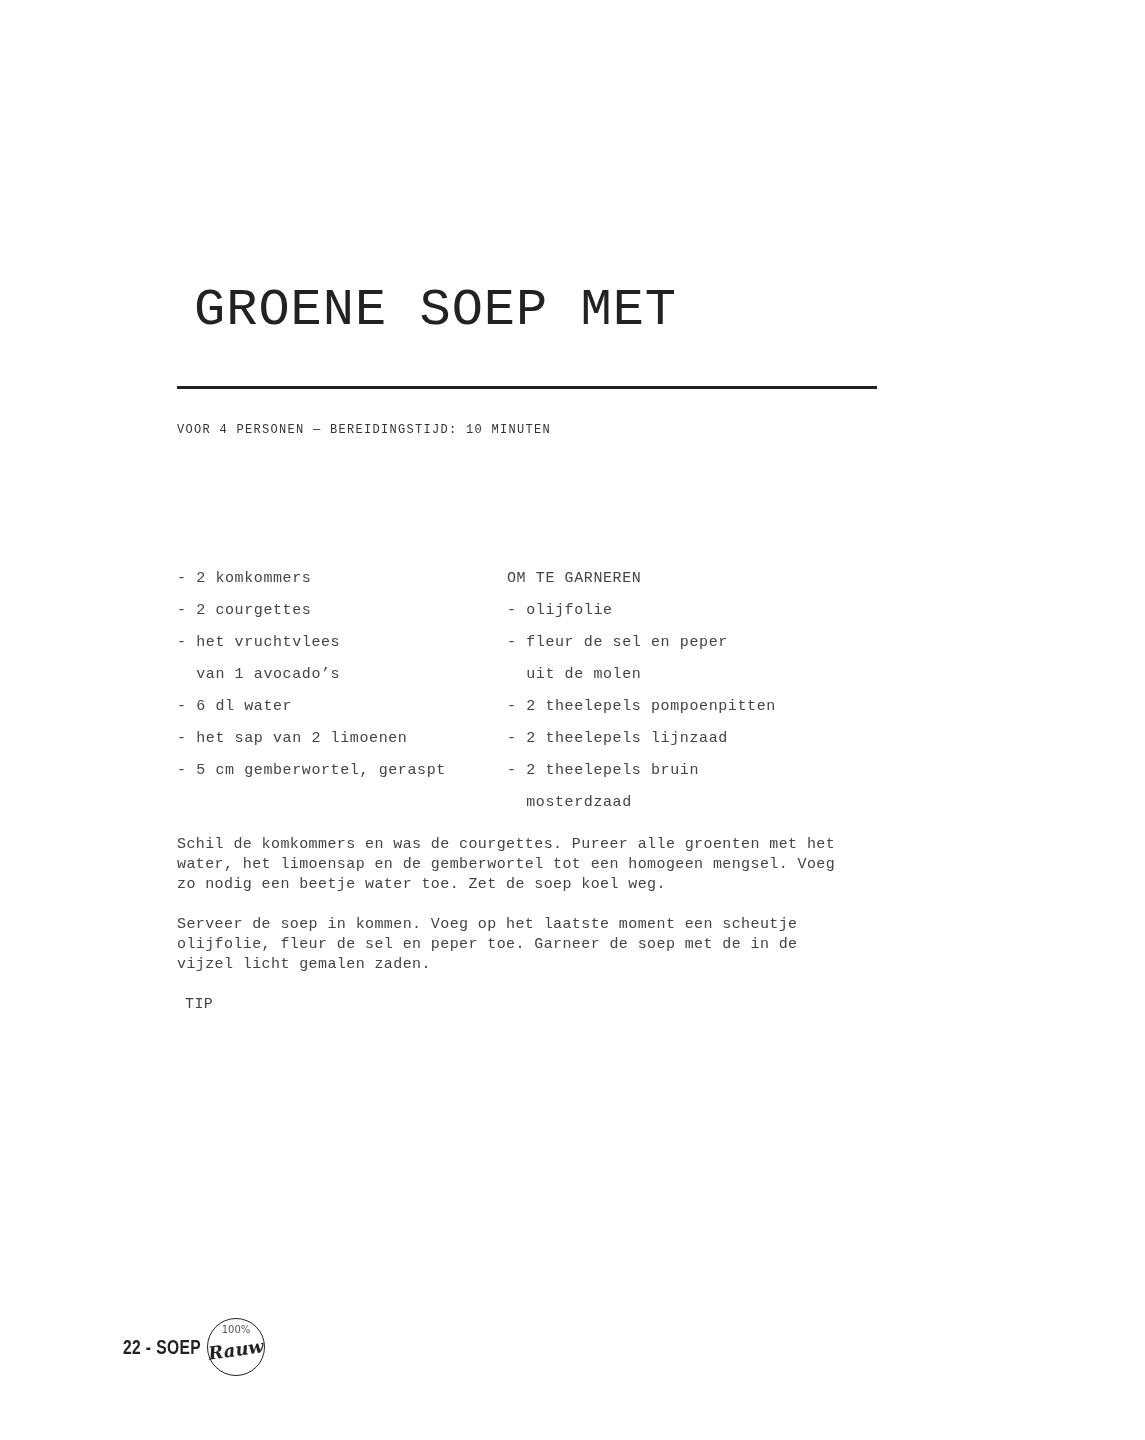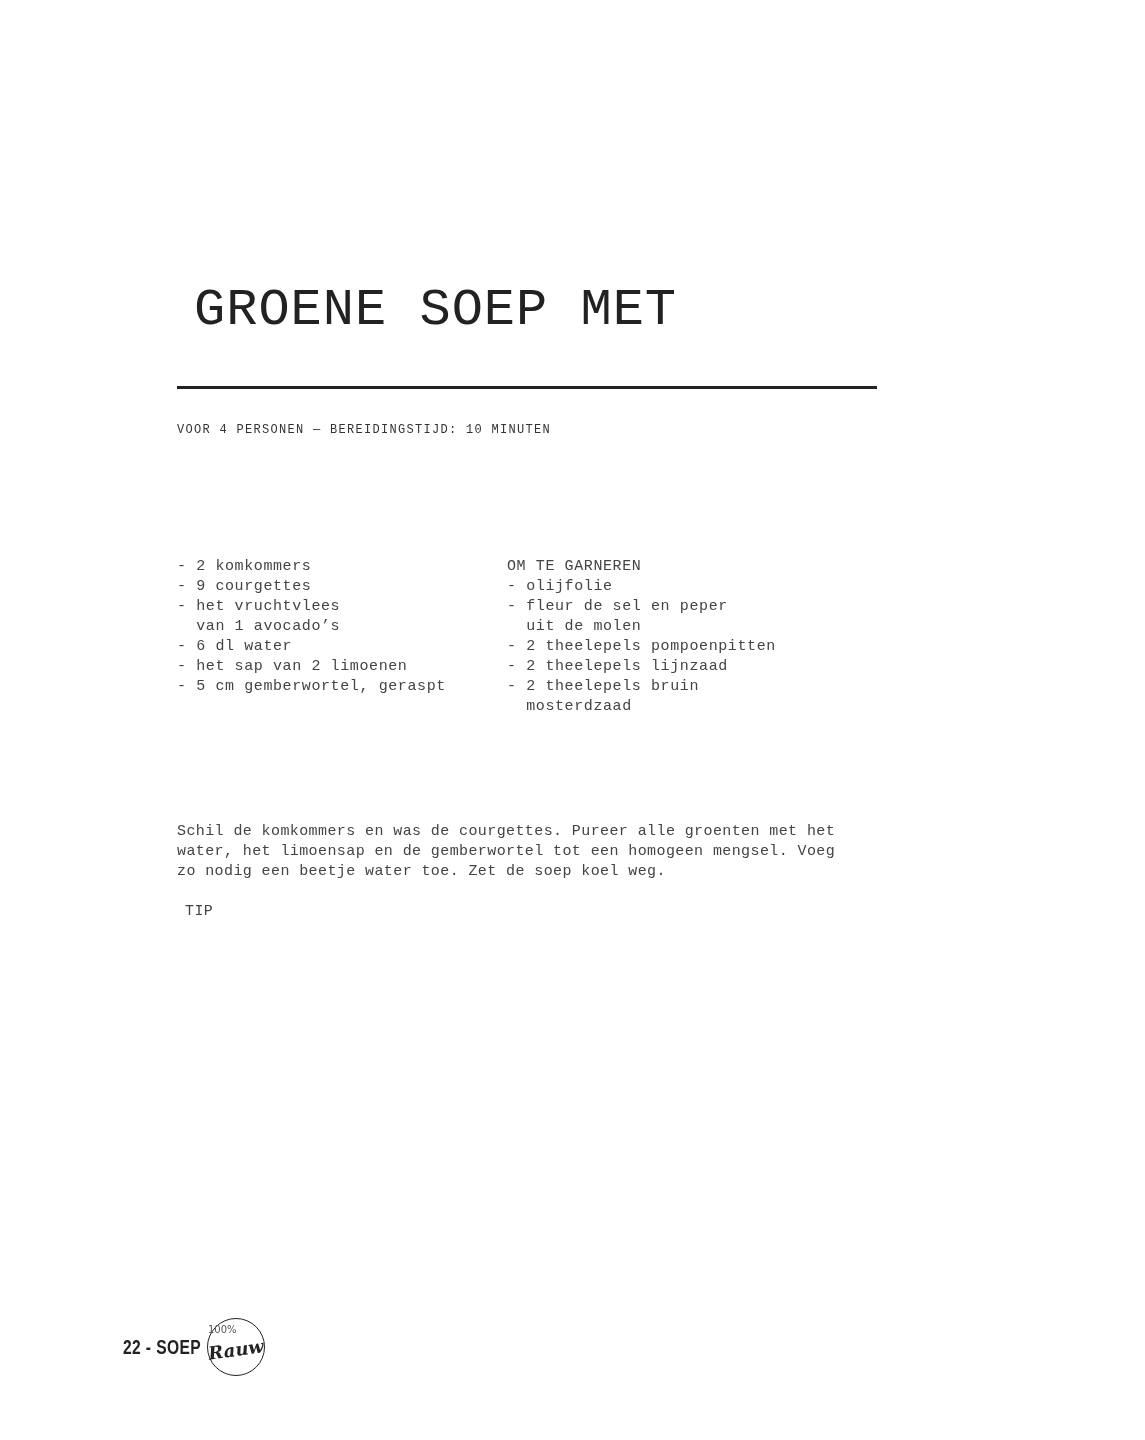--- a/index.html
+++ b/index.html
@@ -12,65 +12,66 @@
     }
     .title span { display: block; }
     .rule { position: absolute; left: 177px; top: 386px; width: 700px; height: 3px; background: #222; }
     .subtitle {
       position: absolute; left: 177px; top: 423px;
       font-family: "Liberation Mono", monospace; font-size: 12px; letter-spacing: 1.3px; color: #333;
     }
     .col { position: absolute; top: 557px; font-family: "Liberation Mono", monospace; font-size: 15px; line-height: 20px; color: #444; letter-spacing: 0.6px; }
     .col-left { left: 177px; }
     .col-right { left: 507px; }
-    .col .line { white-space: pre; }
+    .col .line { white-space: pre; margin-top: 12px; }
     .body-text {
       position: absolute; left: 177px; top: 821px; width: 680px;
       font-family: "Liberation Mono", monospace; font-size: 15px; line-height: 20px; color: #444; letter-spacing: 0.4px;
     }
-    .para { margin: 1px 0 20px 0; }
+    .para { margin: 14px 0 20px 0; }
     .tip-label { margin: 8px; }
     .footer { position: absolute; left: 123px; top: 1318px; display: flex; align-items: center; }
     .page-label { font-family: "Liberation Sans", sans-serif; font-weight: bold; font-size: 20px; color: #222; transform: scaleX(0.78); transform-origin: left center; letter-spacing: 0.5px; width: 80px; white-space: nowrap; }
     .logo { width: 56px; height: 56px; border: 1.5px solid #222; border-radius: 50%; position: relative; margin-left: 4px; }
-    .logo .pct { position: absolute; top: 5px; left: 0; right: 0; text-align: left; font-family: "DejaVu Sans", sans-serif; font-size: 10px; color: #555; }
+    .logo .pct { position: absolute; top: 5px; left: 0; right: 0; text-align: center; font-family: "DejaVu Sans", sans-serif; font-size: 10px; color: #555; }
     .logo .brand { position: absolute; top: 20px; left: 0; right: 0; text-align: center; font-family: "DejaVu Serif", serif; font-style: italic; font-weight: bold; font-size: 18px; color: #222; transform: rotate(-8deg); }
   </style>
 </head>
 <body>
 
 <h1 class="title">
   <span>GROENE SOEP MET</span>
 </h1>
 <div class="rule"></div>
 <div class="subtitle">VOOR 4 PERSONEN — BEREIDINGSTIJD: 10 MINUTEN</div>
 
 <div class="col col-left">
   <div class="line">- 2 komkommers</div>
-  <div class="line">- 9 courgettes</div>
+  <div class="line">- 2 courgettes</div>
   <div class="line">- het vruchtvlees</div>
   <div class="line">  van 1 avocado’s</div>
   <div class="line">- 6 dl water</div>
   <div class="line">- het sap van 2 limoenen</div>
   <div class="line">- 5 cm gemberwortel, geraspt</div>
 </div>
 
 <div class="col col-right">
   <div class="line">OM TE GARNEREN</div>
   <div class="line">- olijfolie</div>
   <div class="line">- fleur de sel en peper</div>
   <div class="line">  uit de molen</div>
   <div class="line">- 2 theelepels pompoenpitten</div>
   <div class="line">- 2 theelepels lijnzaad</div>
   <div class="line">- 2 theelepels bruin</div>
   <div class="line">  mosterdzaad</div>
 </div>
 
 <div class="body-text">
   <p class="para">Schil de komkommers en was de courgettes. Pureer alle groenten met het water, het limoensap en de gemberwortel tot een homogeen mengsel. Voeg zo nodig een beetje water toe. Zet de soep koel weg.</p>
+  <p class="para">Serveer de soep in kommen. Voeg op het laatste moment een scheutje olijfolie, fleur de sel en peper toe. Garneer de soep met de in de vijzel licht gemalen zaden.</p>
   <p class="tip-label">TIP</p>
 </div>
 
 <div class="footer">
   <div class="page-label">22 - SOEP</div>
   <div class="logo">
     <div class="pct">100%</div>
     <div class="brand">Rauw</div>
   </div>
 </div>

